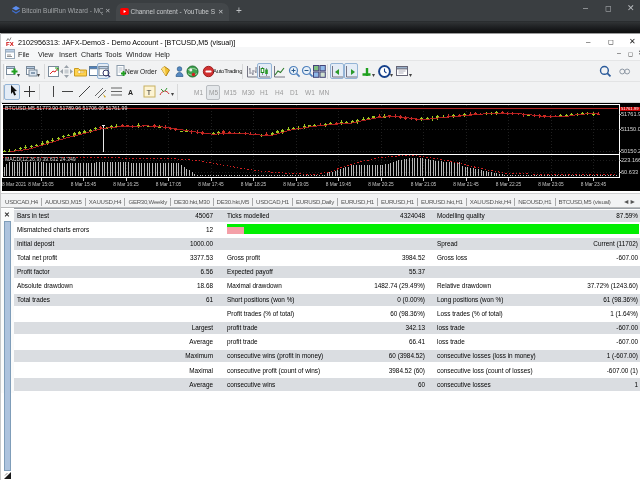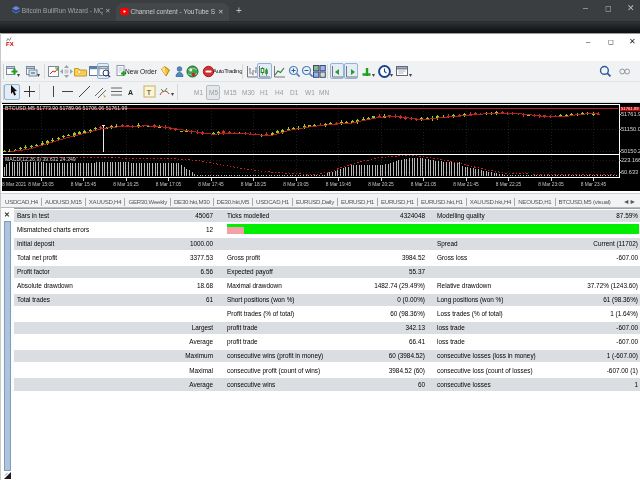--- a/index.html
+++ b/index.html
@@ -65,25 +65,43 @@
   <div class="abs winbtn" style="left:583px">–</div>
   <div class="abs winbtn" style="left:605px;font-size:8px;top:4px">◻</div>
   <div class="abs winbtn" style="left:627px">✕</div>
   <div class="abs" id="darkbar"></div>
 
   <div class="abs" id="mtbar">
     <svg class="abs" style="left:5px;top:3px" width="10" height="9" viewBox="0 0 10 9">
         <path d="M0.5 4 L2 1.5 3.5 3.5 5 0.5" stroke="#888" fill="none" stroke-width="1"></path>
         <text x="0" y="9" font-size="6" font-weight="bold" fill="#c00" font-family="Liberation Sans,sans-serif">FX</text>
       </svg>
+    <span class="t">2102956313: JAFX-Demo3 - Demo Account - [BTCUSD,M5 (visual)]</span>
     <span class="mtb" style="left:585px">–</span>
     <span class="mtb" style="left:607px;font-size:7px;top:4px">◻</span>
     <span class="mtb" style="left:628px">✕</span>
   </div>
 
+  <div class="abs" id="menu">
+    <svg class="abs" style="left:4px;top:2px" width="10" height="10" viewBox="0 0 10 10">
+        <rect x="0.5" y="0.5" width="9" height="9" fill="#fff" stroke="#9ab"></rect>
+        <rect x="0.5" y="0.5" width="9" height="2.5" fill="#b8cce4" stroke="#9ab"></rect>
+        <path d="M2 6h4M2 7.5h5" stroke="#777" stroke-width="0.8"></path>
+      </svg>
+    <span style="left:17px">File</span>
+      <span style="left:37px">View</span>
+      <span style="left:58px">Insert</span>
+    <span style="left:80px">Charts</span>
+      <span style="left:104px">Tools</span>
+      <span style="left:125px">Window</span>
+    <span style="left:154px">Help</span>
+    <span style="left:616px;top:2px;font-size:7px;color:#333">–</span>
+    <span style="left:627px;top:3px;font-size:6px;color:#333">◻</span>
+    <span style="left:637px;top:2px;font-size:7px;color:#333">✕</span>
+  </div>
 
   <div class="abs" id="tb1">
     <div class="grip"></div>
     <svg class="ico" style="left:4px;top:4px" width="11" height="13" viewBox="0 0 11 13">
         <rect x="0.5" y="1.5" width="8" height="8" fill="#fff" stroke="#7a8a9a"></rect>
         <rect x="0.5" y="1.5" width="8" height="2" fill="#b8cce4" stroke="#7a8a9a"></rect>
         <path d="M5.5 6.5h6M8.5 3.5v6" stroke="#1fa01f" stroke-width="2.2"></path>
       </svg>
     <span class="dda" style="left:16px">▾</span>
     <svg class="ico" style="left:24px;top:4px" width="11" height="13" viewBox="0 0 11 13">

